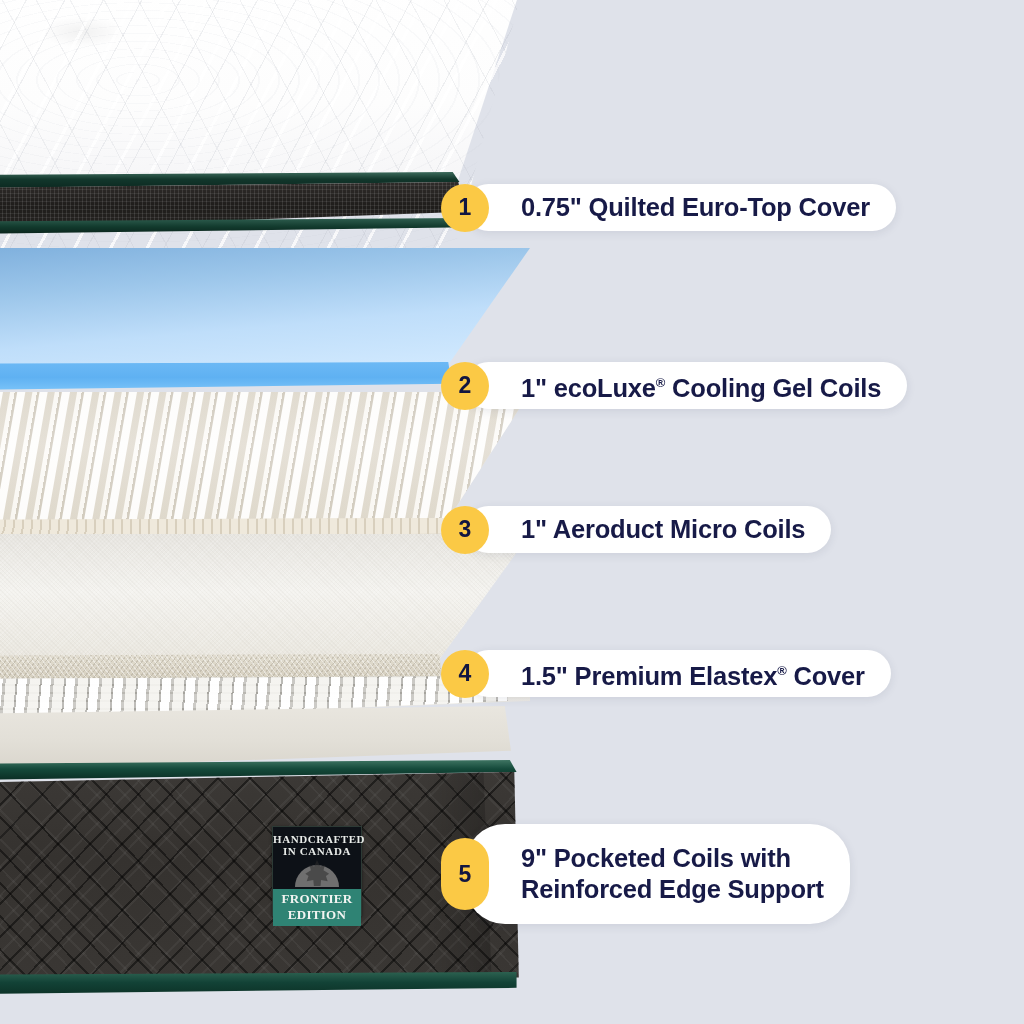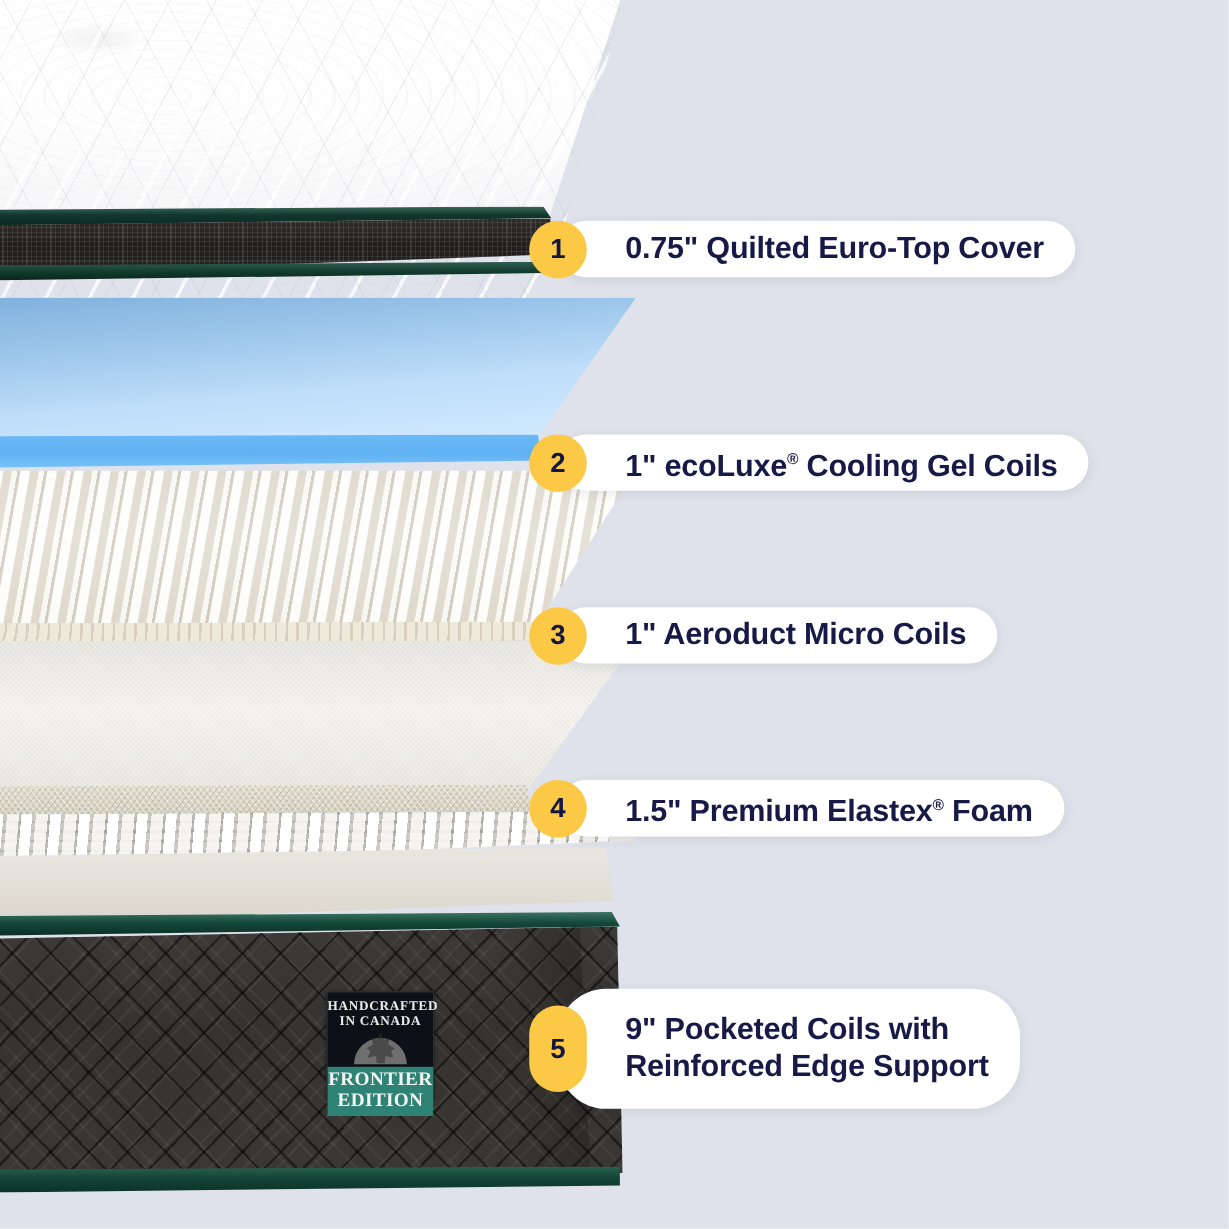--- a/index.html
+++ b/index.html
@@ -197,21 +197,21 @@
   }
   .brand-line {
     color: #e9ece9; font-family: "Liberation Serif", serif;
     font-size: 11px; font-weight: 700; letter-spacing: .6px; line-height: 12px;
     text-align: center; width: 100%;
   }
   .brand-leaf { flex: 1; display: flex; align-items: flex-end; justify-content: center; padding-bottom: 2px; }
   .brand-ribbon {
     width: 100%; background: #2f8374; text-align: center;
     color: #f2f4f1; font-family: "Liberation Serif", serif;
-    font-size: 16px; font-weight: 700; letter-spacing: .3px;
+    font-size: 13px; font-weight: 700; letter-spacing: .3px;
     padding: 2px 0 3px;
   }
 
   
   .callout {
     position: absolute;
     display: flex; align-items: center;
     background: #ffffff;
     border-radius: 40px;
     box-shadow: 0 2px 10px rgba(40,48,80,.10);
@@ -312,21 +312,21 @@
     <div class="txt"><span>1" ecoLuxe</span><sup>®</sup><span> Cooling Gel Coils</span></div>
   </div>
 
   <div class="callout" id="c3">
     <div class="num">3</div>
     <div class="txt">1" Aeroduct Micro Coils</div>
   </div>
 
   <div class="callout" id="c4">
     <div class="num">4</div>
-    <div class="txt"><span>1.5" Premium Elastex</span><sup>®</sup><span> Foam</span></div>
+    <div class="txt"><span>1.5" Premium Elastex</span><sup>®</sup><span> Cover</span></div>
   </div>
 
   <div class="callout two-line" id="c5">
     <div class="num">5</div>
     <div class="txt">9" Pocketed Coils with
 Reinforced Edge Support</div>
   </div>
 
 </div>
 

